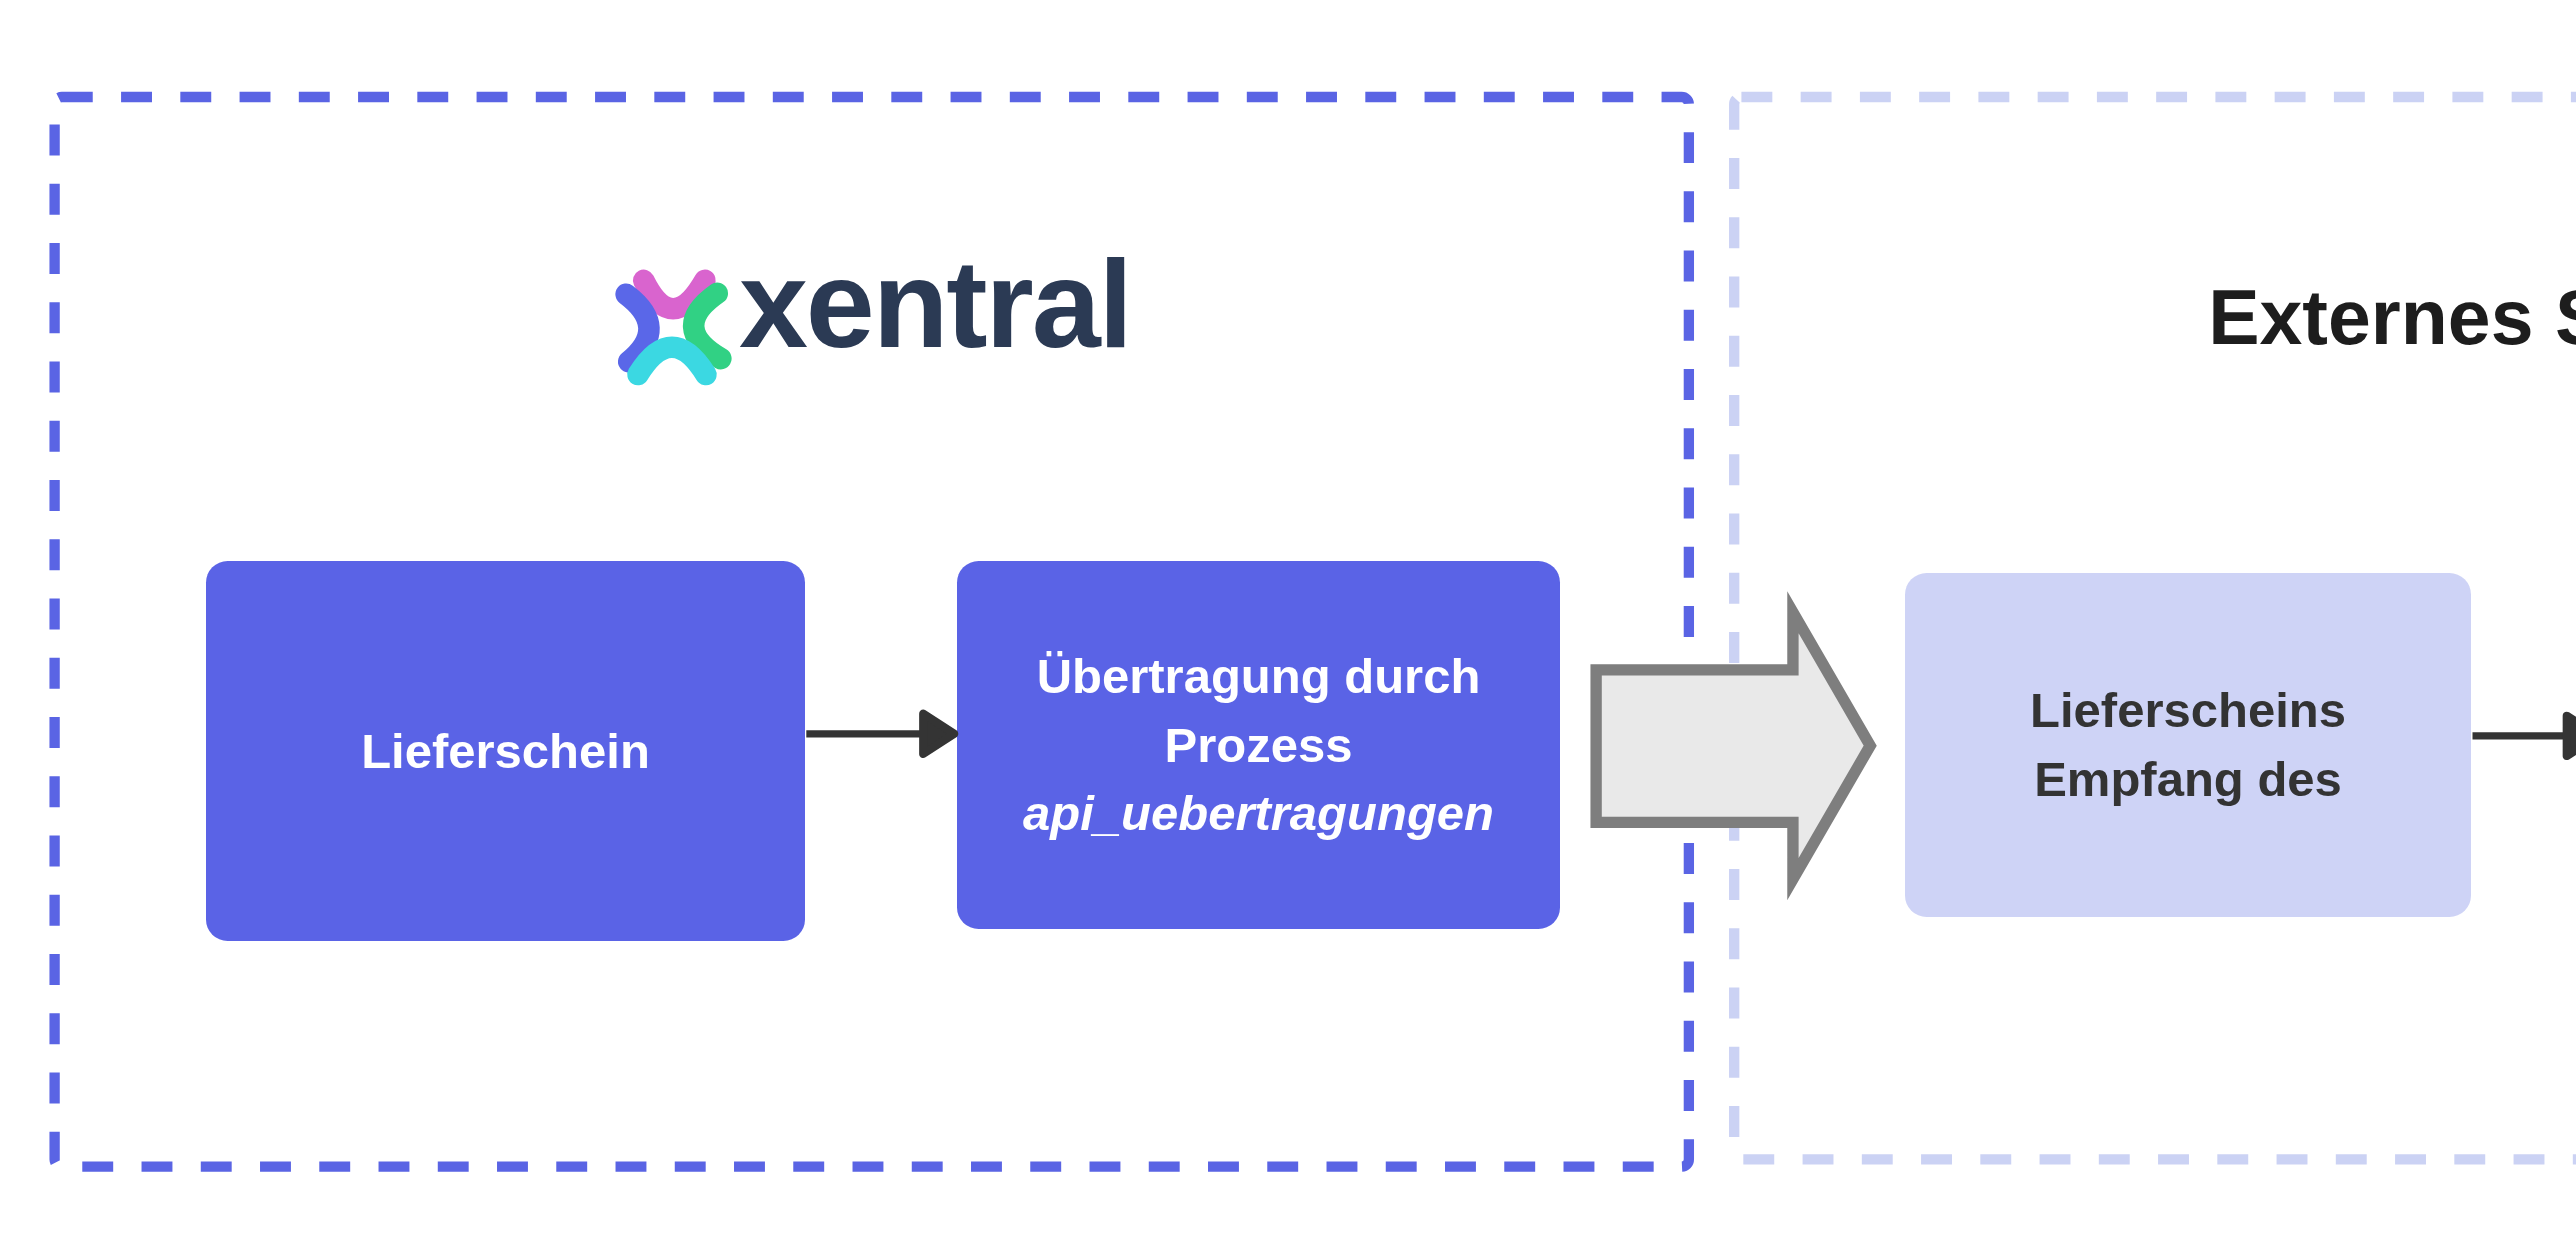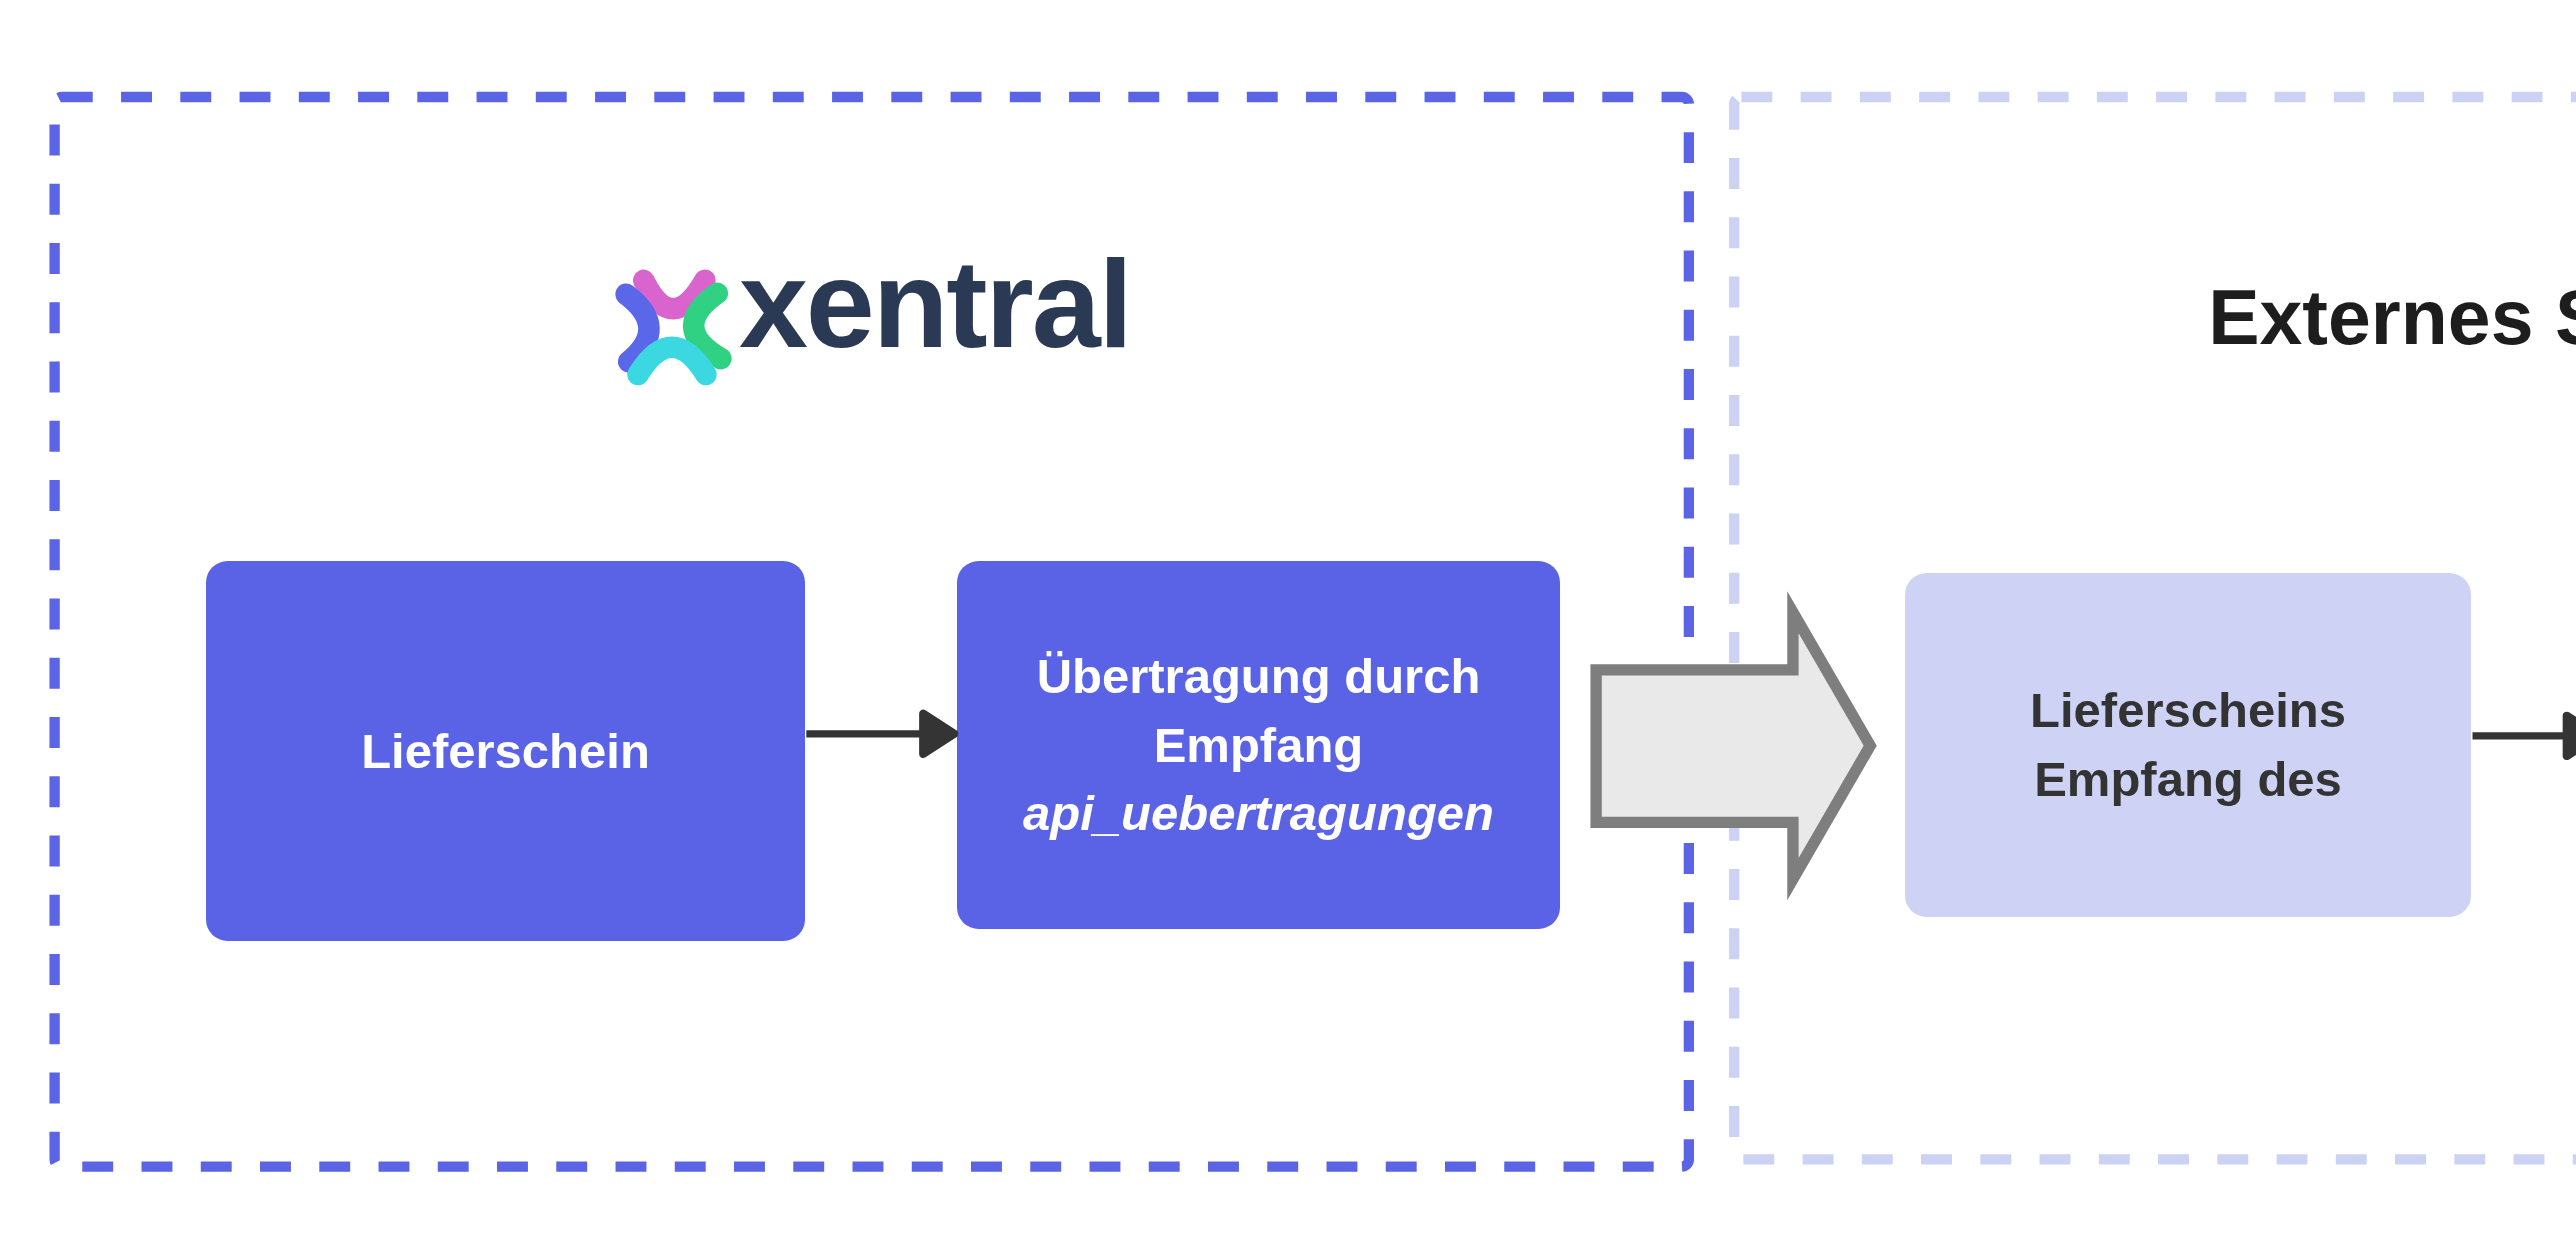--- a/index.html
+++ b/index.html
@@ -139,21 +139,21 @@
   <div class="logo-word">xentral</div>
 
   <div class="panel-title">Externes System</div>
 
   <div class="box blue b1">
     <span class="ln">Lieferschein</span>
   </div>
 
   <div class="box blue b2">
     <span class="ln">Übertragung durch</span>
-    <span class="ln">Empfang</span>
+    <span class="ln">Prozess</span>
     <span class="ln italic">api_uebertragungen</span>
   </div>
 
   <div class="box lav b3">
     <span class="ln">Lieferscheins</span>
     <span class="ln">Empfang des</span>
   </div>
 
   <svg class="layer layer-arrows" viewBox="0 0 6541 2445">
     <g>

